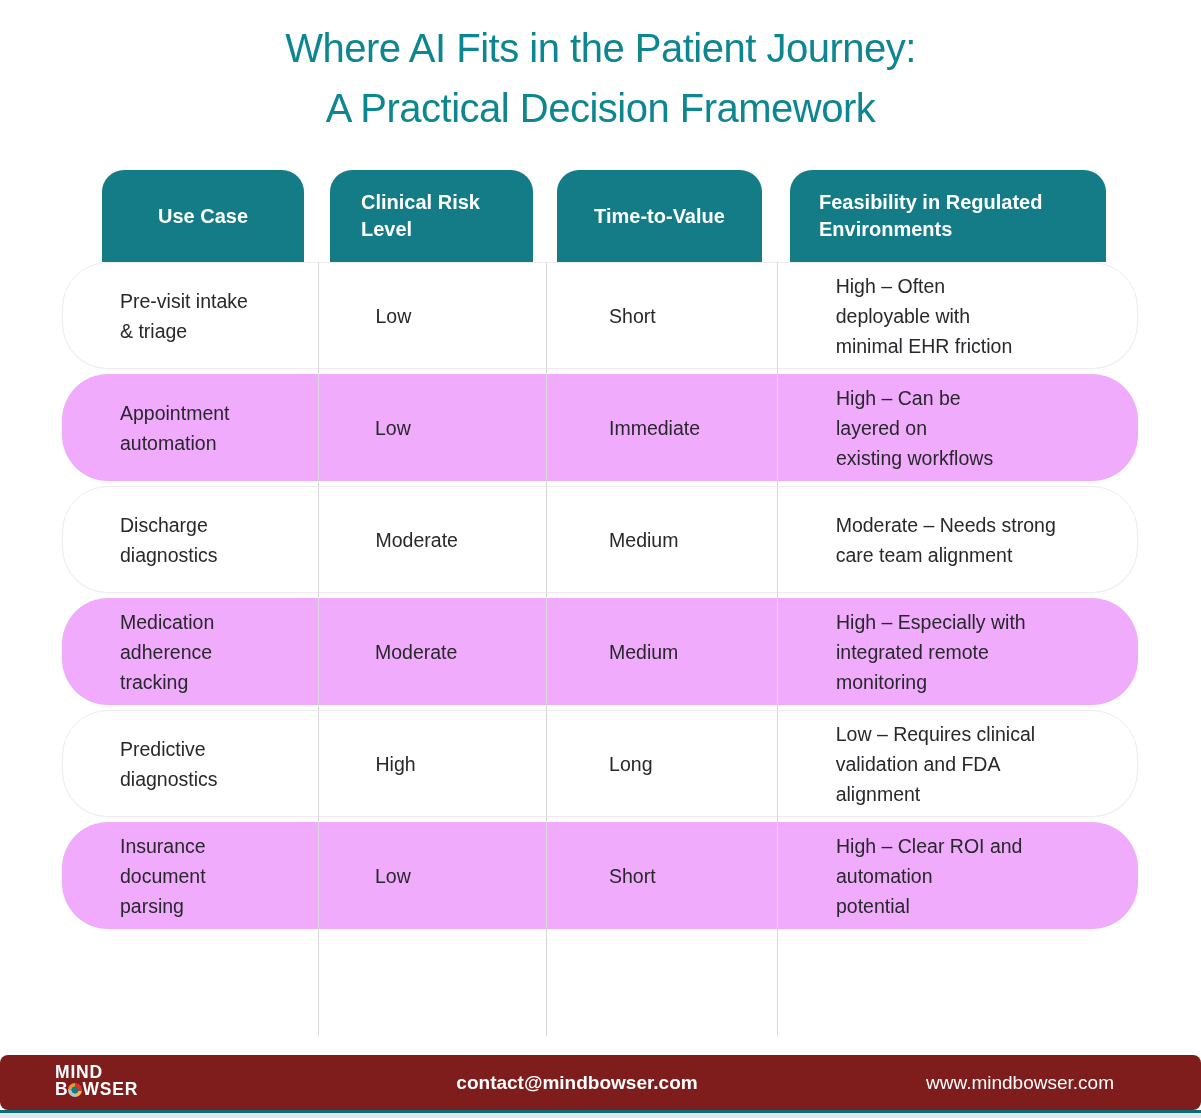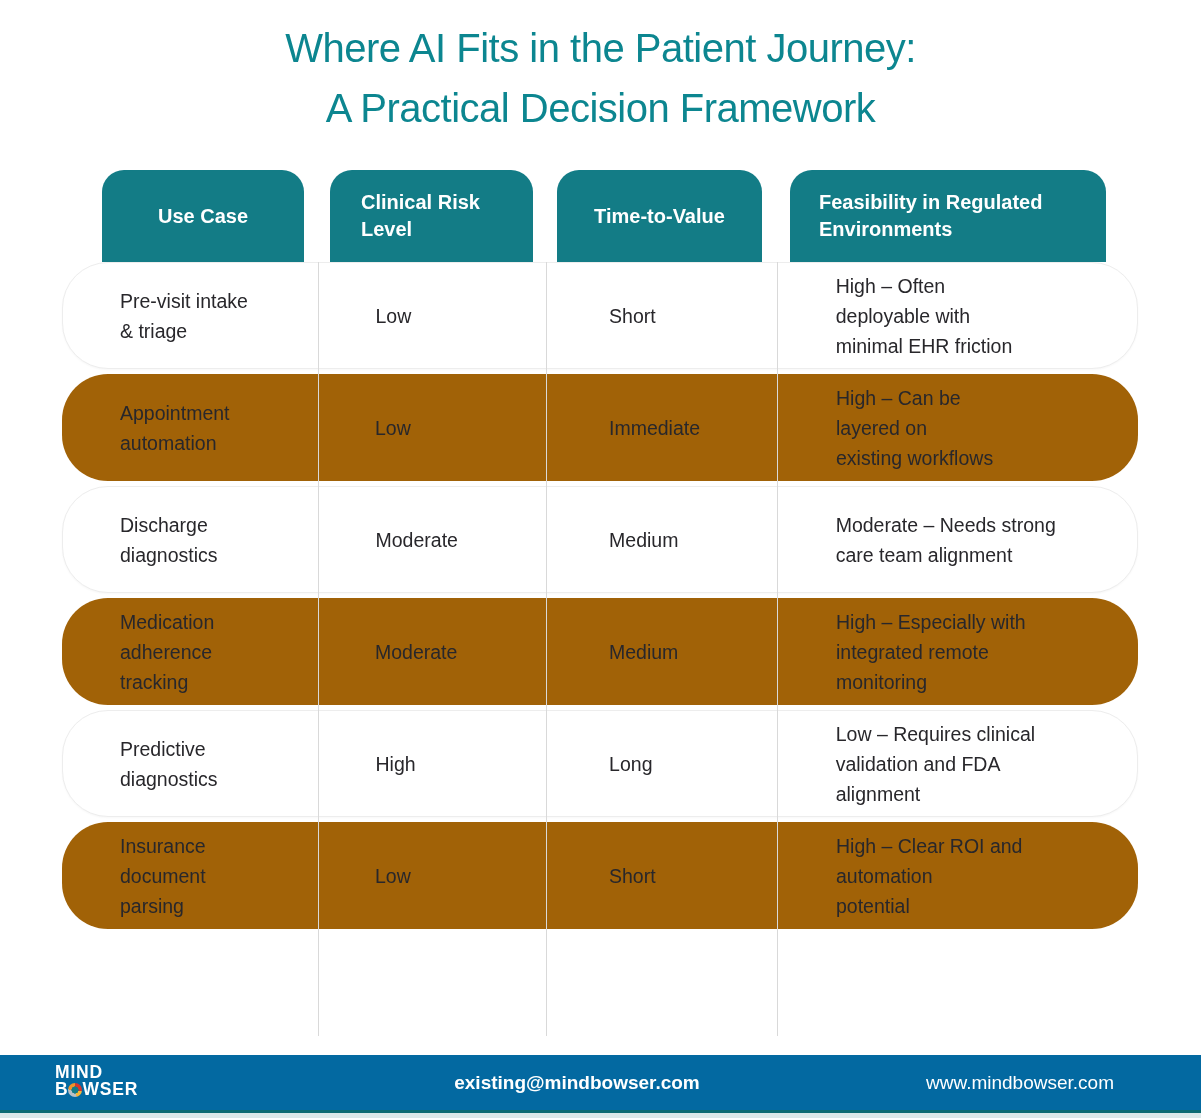--- a/index.html
+++ b/index.html
@@ -81,41 +81,42 @@
     font-size: 19.5px;
     line-height: 30px;
     color: #28272b;
   }
   .row-white {
     background: #ffffff;
     border: 1px solid #ededed;
     box-shadow: 0 1px 2px rgba(0,0,0,0.03);
   }
   .row-peach {
-    background: #a16207;
+    background: #f0abfc;
   }
   .cell {
     box-sizing: border-box;
     white-space: pre-line;
   }
   .cell-usecase     { width: 256px; padding-left: 58px; }
   .cell-risk        { width: 228px; padding-left: 57px; }
   .cell-ttv         { width: 231px; padding-left: 63px; }
   .cell-feasibility { width: 361px; padding-left: 59px; padding-right: 18px; }
   
   .row-white .cell-usecase { padding-left: 57px; }
 
   
   .footer {
     position: absolute;
     top: 1055px;
     left: 0;
     width: 100%;
     height: 55px;
-    background: #0369a1;
+    background: #7f1d1d;
+    border-radius: 8px;
   }
   .footer-edge {
     position: absolute;
     top: 1110px;
     left: 0;
     width: 100%;
     height: 3px;
     background: #0d6b74;
   }
   .footer-strip {
@@ -260,19 +261,19 @@
 
   <div class="vline vline-1"></div>
   <div class="vline vline-2"></div>
   <div class="vline vline-3"></div>
 
   <div class="footer">
     <div class="logo">
       <span class="logo-line">MIND</span>
       <span class="logo-line"><span>B</span><span class="logo-o"></span><span>WSER</span></span>
     </div>
-    <div class="footer-email">existing@mindbowser.com</div>
+    <div class="footer-email">contact@mindbowser.com</div>
     <div class="footer-site">www.mindbowser.com</div>
   </div>
   <div class="footer-edge"></div>
   <div class="footer-strip"></div>
 
 </div>
 
 </body></html>

